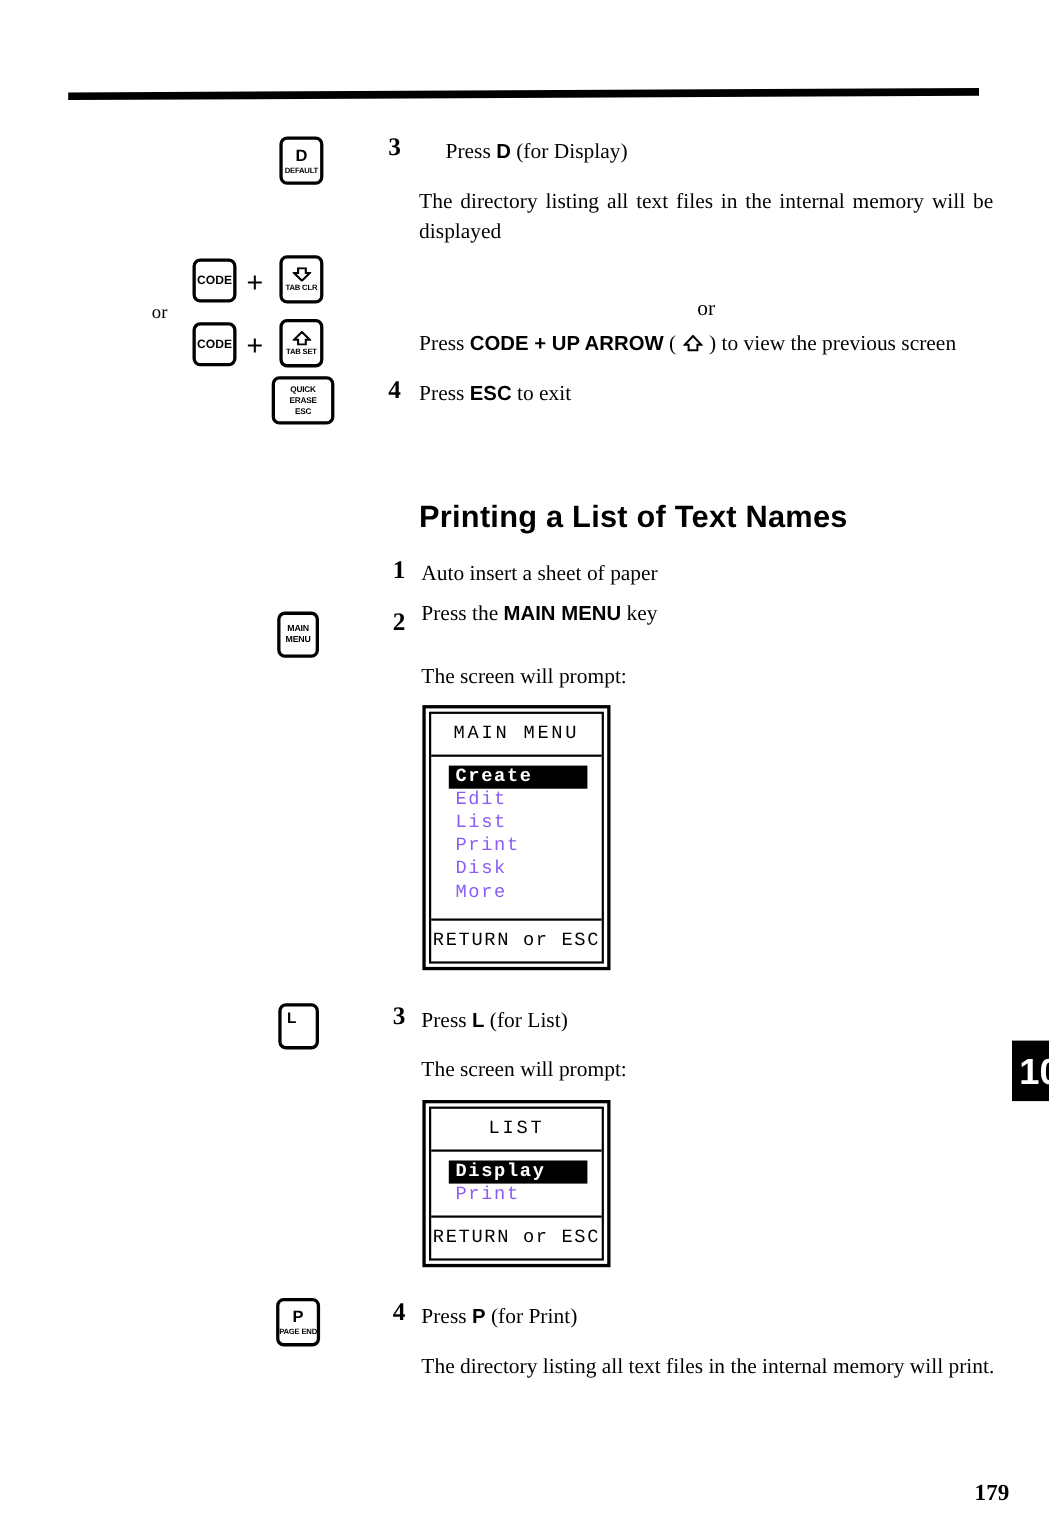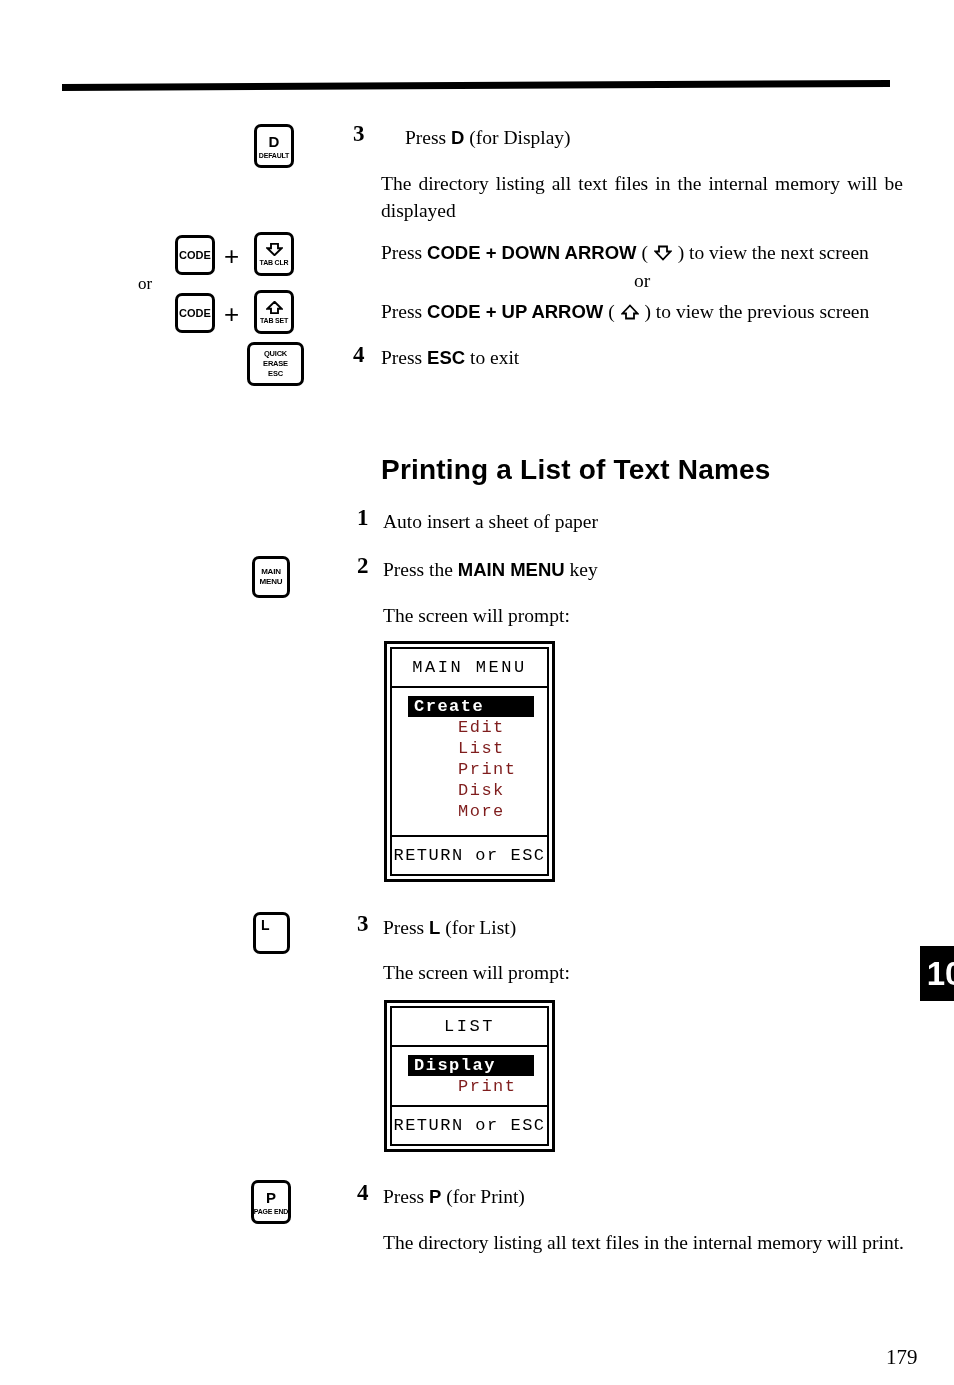--- a/index.html
+++ b/index.html
@@ -178,24 +178,23 @@
   }
   .screen-body {
     flex: 1;
     padding: 8px 0 7px 0;
     border-bottom: 2px solid #000;
   }
   .screen-item {
     font-family: "Liberation Mono", monospace;
     font-size: 17px;
     letter-spacing: 1.5px;
-    color: #7f1d1d;
+    color: #8b5cf6;
     padding: 1px 0 1px 22px;
     white-space: pre;
-    margin-left: 44px;
   }
   .screen-item.selected {
     background: #000;
     color: #fff;
     margin-left: 16px;
     margin-right: 13px;
     padding-left: 6px;
     font-weight: bold;
   }
   .screen-footer {
@@ -217,21 +216,21 @@
     font-size: 33px;
     display: flex;
     align-items: center;
     justify-content: center;
     overflow: hidden;
   }
 
   .page-number {
     position: absolute;
     font-family: "Liberation Serif", serif;
-    font-weight: normal;
+    font-weight: bold;
     font-size: 21px;
     color: #000;
   }
 </style>
 </head>
 <body>
 
 <div id="page">
 
   <div class="top-rule"></div>
@@ -277,25 +276,20 @@
   </div>
 
   <div class="keycap" style="left:247px; top:342px; width:57px; height:44px;">
     <span class="kc-lines">
       <span>QUICK</span><br>
       <span>ERASE</span><br>
       <span>ESC</span>
     </span>
   </div>
 
-  <div class="para" style="left:381px; top:239px; width:540px;">
-    <span>Press </span><b>CODE + DOWN ARROW</b><span> ( </span><span class="inline-arrow"><svg width="18" height="16" viewBox="0 0 18 16">
-          <polygon points="5,1.5 13,1.5 13,6.5 16.6,6.5 9,14.5 1.4,6.5 5,6.5" fill="#ffffff" stroke="#000000" stroke-width="1.8" stroke-linejoin="miter"></polygon>
-        </svg></span><span> ) </span><span>to view the next screen</span>
-  </div>
 
   <div class="center-or" style="left:381px; top:270px; width:522px;">or</div>
 
   <div class="para" style="left:381px; top:298px; width:540px;">
     <span>Press </span><b>CODE + UP ARROW</b><span> ( </span><span class="inline-arrow"><svg width="18" height="16" viewBox="0 0 18 16">
           <polygon points="9,1.5 16.6,9.5 13,9.5 13,14.5 5,14.5 5,9.5 1.4,9.5" fill="#ffffff" stroke="#000000" stroke-width="1.8" stroke-linejoin="miter"></polygon>
         </svg></span><span> ) </span><span>to view the previous screen</span>
   </div>
 
   <div class="step-num" style="left:353px; top:343px;">4</div>
@@ -309,21 +303,21 @@
   <div class="para" style="left:383px; top:508px; width:520px;">Auto insert a sheet of paper</div>
 
   <div class="keycap" style="left:252px; top:556px; width:38px; height:42px;">
     <span class="kc-two">
       <span>MAIN</span><br>
       <span>MENU</span>
     </span>
   </div>
 
   <div class="step-num" style="left:357px; top:554px;">2</div>
-  <div class="para" style="left:383px; top:556px; width:520px;">
+  <div class="para" style="left:383px; top:544px; width:520px;">
     <span>Press the </span><b>MAIN MENU</b><span> key</span>
   </div>
 
   <div class="para" style="left:383px; top:602px; width:520px;">The screen will prompt:</div>
 
   <div class="screen" style="left:384px; top:641px; width:171px; height:241px;">
     <div class="screen-inner">
       <div class="screen-title">MAIN MENU</div>
       <div class="screen-body">
         <div class="screen-item selected">Create</div>

